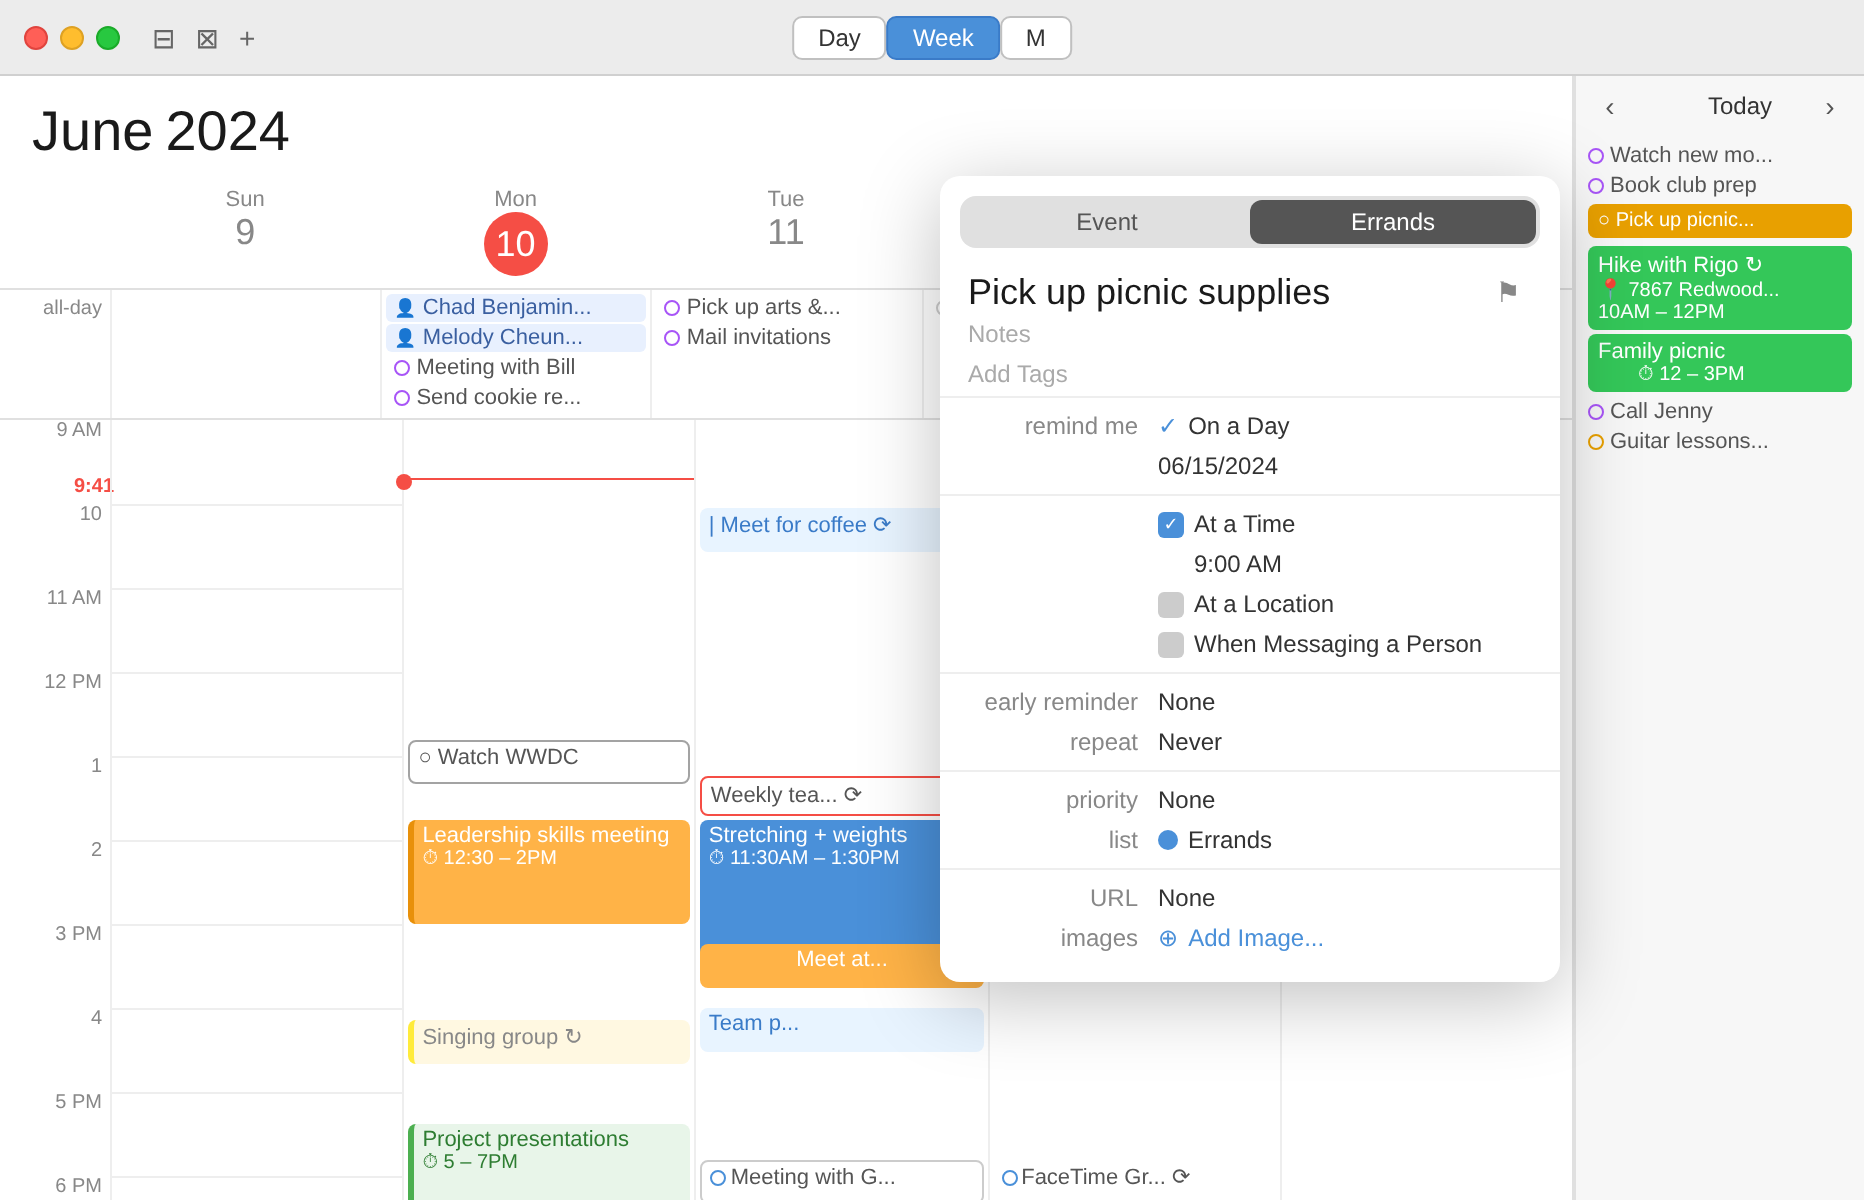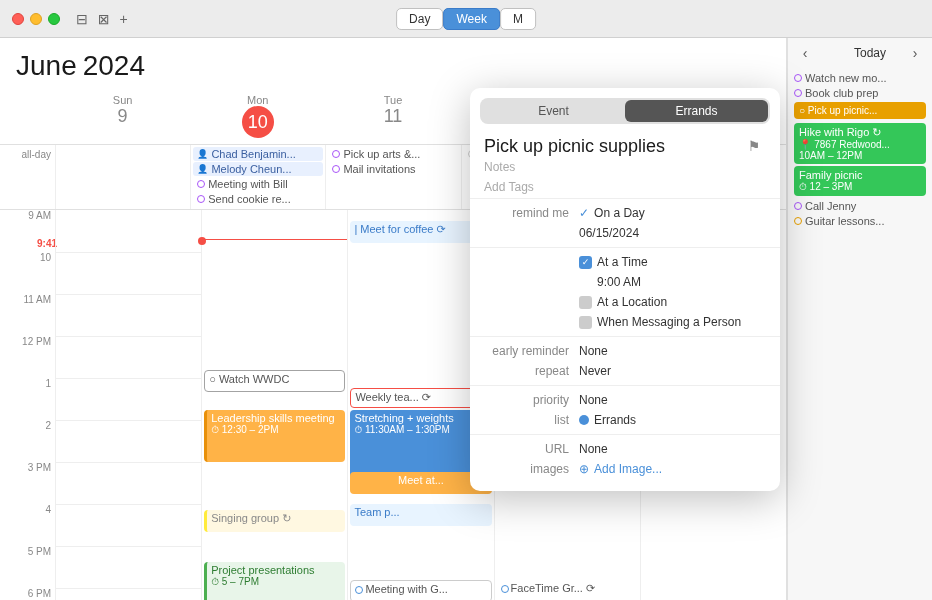--- a/index.html
+++ b/index.html
@@ -545,21 +545,21 @@
         </div>
 
         <div class="cal-event" style="top:352px;height:44px;background:#e8f5e9;color:#2e7d32;border-left:3px solid #4caf50;">
           <div style="font-weight:500;">Project presentations</div>
           <div style="font-size:10px;">⏱ 5 – 7PM</div>
         </div>
       </div>
 
       <div class="grid-col" style="height:420px;">
 
-        <div class="cal-event" style="top:11px;height:22px;background:#e8f4ff;color:#3a7bc8;border:none;">
+        <div class="cal-event" style="top:44px;height:22px;background:#e8f4ff;color:#3a7bc8;border:none;">
           <span>| Meet for coffee</span> <span>⟳</span>
         </div>
 
         <div class="cal-event" style="top:178px;height:20px;background:white;border:1px solid #f54e45;color:#555;">
           <span>Weekly tea...</span> <span>⟳</span>
         </div>
 
         <div class="cal-event" style="top:200px;height:76px;background:#4a90d9;color:white;">
           <div style="font-weight:500;">Stretching + weights</div>
           <div style="font-size:10px;">⏱ 11:30AM – 1:30PM</div>
@@ -614,21 +614,21 @@
       <div class="event-block" style="background:#e8a000;color:white;margin-bottom:4px;">
         <div style="font-size:10px;">○ Pick up picnic...</div>
       </div>
       <div class="event-block" style="background:#34c759;color:white;margin-bottom:2px;">
         <div style="font-size:11px;font-weight:500;">Hike with Rigo <span>↻</span></div>
         <div style="font-size:10px;">📍 7867 Redwood...</div>
         <div style="font-size:10px;">10AM – 12PM</div>
       </div>
       <div class="event-block" style="background:#34c759;color:white;margin-bottom:4px;">
         <div style="font-size:11px;font-weight:500;">Family picnic</div>
-        <div style="font-size:10px;">⏱ 12 – 3PM</div>
+        <div style="font-size:10px;margin-left:20px;">⏱ 12 – 3PM</div>
       </div>
       <div class="right-event">
         <span class="dot-outline" style="border-color:#a855f7;margin-top:2px;"></span>
         <span style="font-size:11px;color:#555;">Call Jenny</span>
       </div>
       <div class="right-event">
         <span class="dot-outline" style="border-color:#e8a000;margin-top:2px;"></span>
         <span style="font-size:11px;color:#555;">Guitar lessons...</span>
       </div>
     </div>

